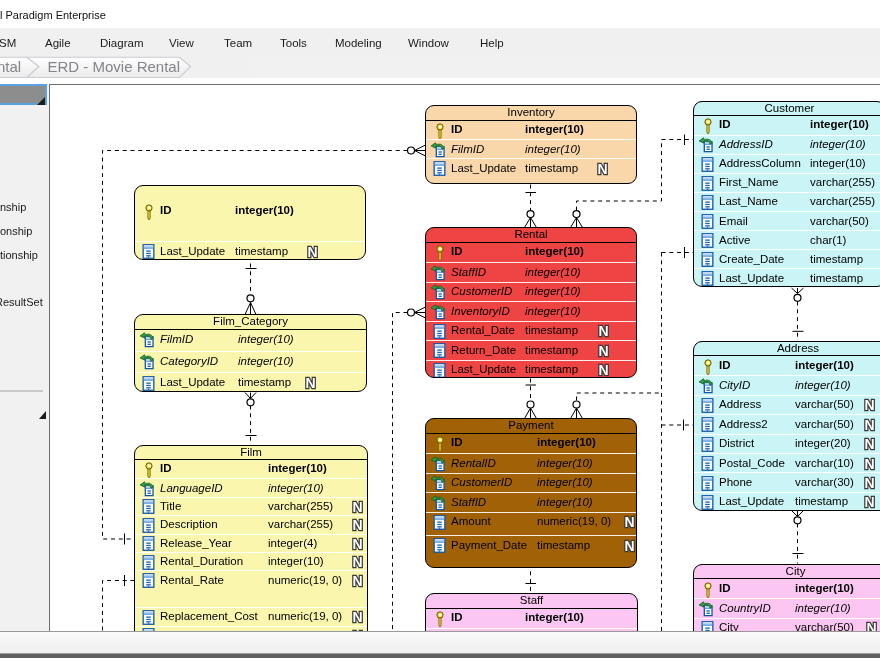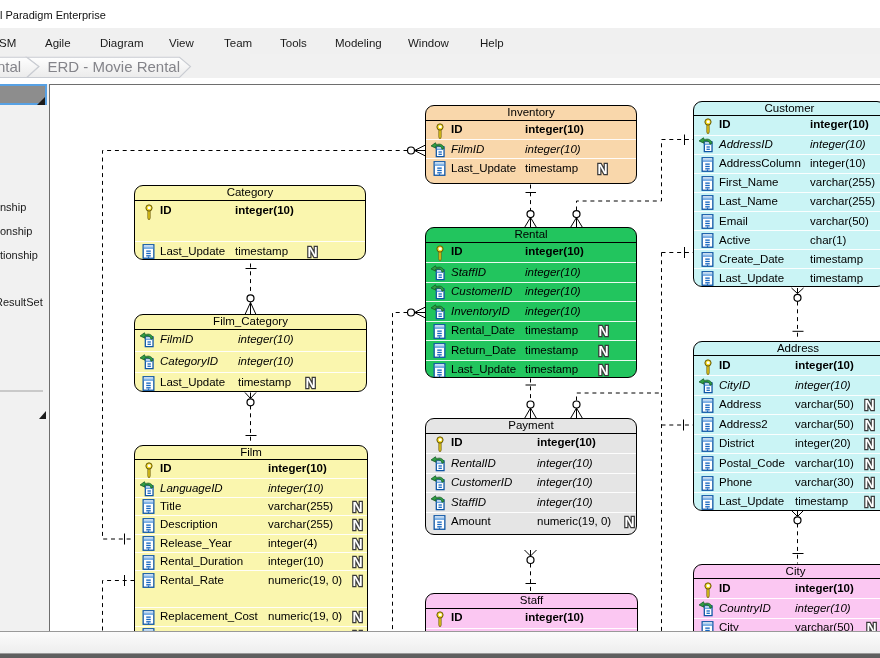--- a/index.html
+++ b/index.html
@@ -200,21 +200,21 @@
             <svg class="ic" style="left:7px;top:2px" width="13" height="15">
               <use href="#col"></use>
             </svg>
             <span class="nm " style="top:2.5px">Last_Update</span>
             <span class="ty " style="left:99px;top:2.5px">timestamp</span>
             <svg class="ic" style="left:170px;top:2.5px" width="13" height="14">
               <use href="#nico"></use>
             </svg>
           </div>
         </div>
-        <div class="tbl" style="left: 425px; top: 227px; width: 212px; height: 151px; background: #22c55e;">
+        <div class="tbl" style="left: 425px; top: 227px; width: 212px; height: 151px; background: #ef4444;">
           <div class="hdr" style="height:14.5px;line-height:13.5px">Rental</div>
           <div class="row" style="top:14.5px;height:19.5px">
             <svg class="ic" style="left:8.5px;top:2.75px" width="10" height="16">
               <use href="#key"></use>
             </svg>
             <span class="nm b" style="top:2.75px">ID</span>
             <span class="ty b" style="left:99px;top:2.75px">integer(10)</span>
           </div>
           <div class="row" style="top:34px;height:19.5px">
             <svg class="ic" style="left:4px;top:1.75px" width="17" height="16">
@@ -261,21 +261,21 @@
             <svg class="ic" style="left:7px;top:2.25px" width="13" height="15">
               <use href="#col"></use>
             </svg>
             <span class="nm " style="top:2.75px">Last_Update</span>
             <span class="ty " style="left:99px;top:2.75px">timestamp</span>
             <svg class="ic" style="left:171px;top:2.75px" width="13" height="14">
               <use href="#nico"></use>
             </svg>
           </div>
         </div>
-        <div class="tbl" style="left: 425px; top: 418.2px; width: 212px; height: 117px; background: #e5e5e5;">
+        <div class="tbl" style="left: 425px; top: 418.2px; width: 212px; height: 150px; background: #a16207;">
           <div class="hdr" style="height:14.5px;line-height:13.5px">Payment</div>
           <div class="row" style="top:14.5px;height:19.5px">
             <svg class="ic" style="left:8.5px;top:2.75px" width="10" height="16">
               <use href="#key"></use>
             </svg>
             <span class="nm b" style="top:2.75px">ID</span>
             <span class="ty b" style="left:111px;top:2.75px">integer(10)</span>
           </div>
           <div class="row" style="top:34px;height:19.5px">
             <svg class="ic" style="left:4px;top:1.75px" width="17" height="16">
@@ -328,21 +328,20 @@
             <span class="nm b" style="top:2.75px">ID</span>
             <span class="ty b" style="left:99px;top:2.75px">integer(10)</span>
           </div>
           <div class="row" style="top:34px;height:19.5px">
             <svg class="ic" style="left:4px;top:1.75px" width="17" height="16">
               <use href="#fk"></use>
             </svg>
           </div>
         </div>
         <div class="tbl" style="left: 134px; top: 185px; width: 232px; height: 75px; background: rgb(250, 246, 174);">
-          <div class="hdr" style="height:14.5px;line-height:13.5px">Category</div>
           <div class="row" style="top:14.5px;height:20.2px">
             <svg class="ic" style="left:8.5px;top:3.0999999999999996px" width="10" height="16">
               <use href="#key"></use>
             </svg>
             <span class="nm b" style="top:3.0999999999999996px">ID</span>
             <span class="ty b" style="left:100px;top:3.0999999999999996px">integer(10)</span>
           </div>
           <div class="row" style="top:54.900000000000006px;height:20.2px">
             <svg class="ic" style="left:7px;top:2.5999999999999996px" width="13" height="15">
               <use href="#col"></use>

